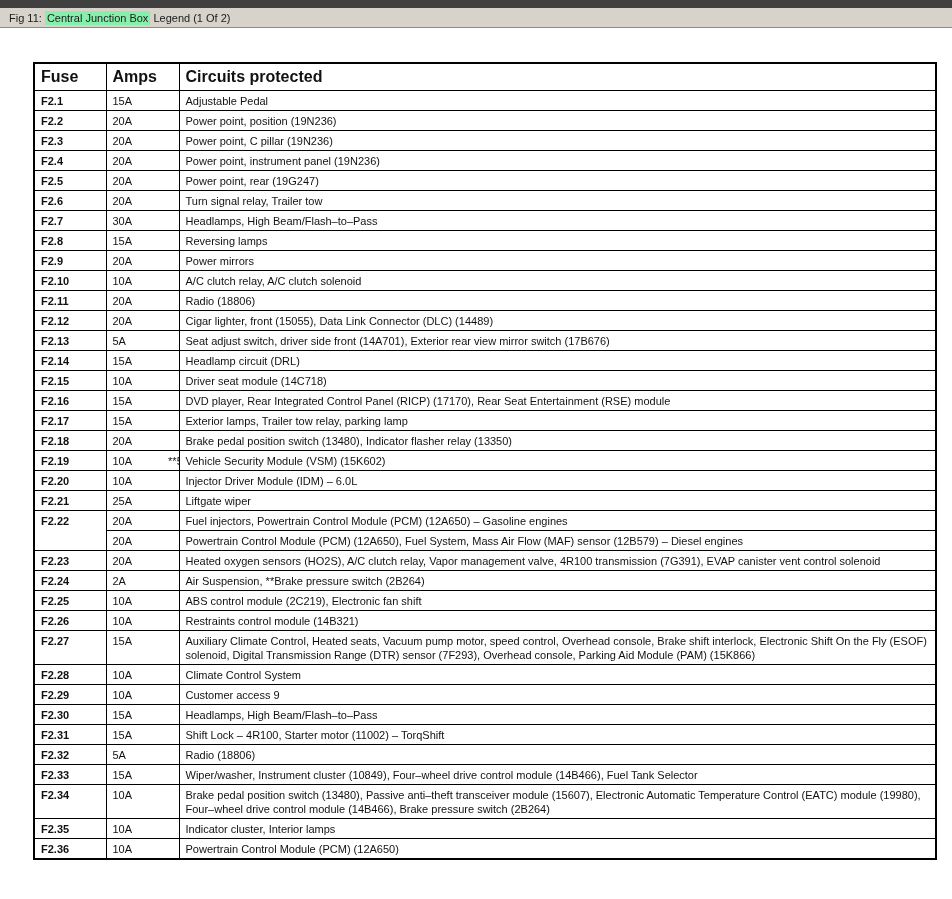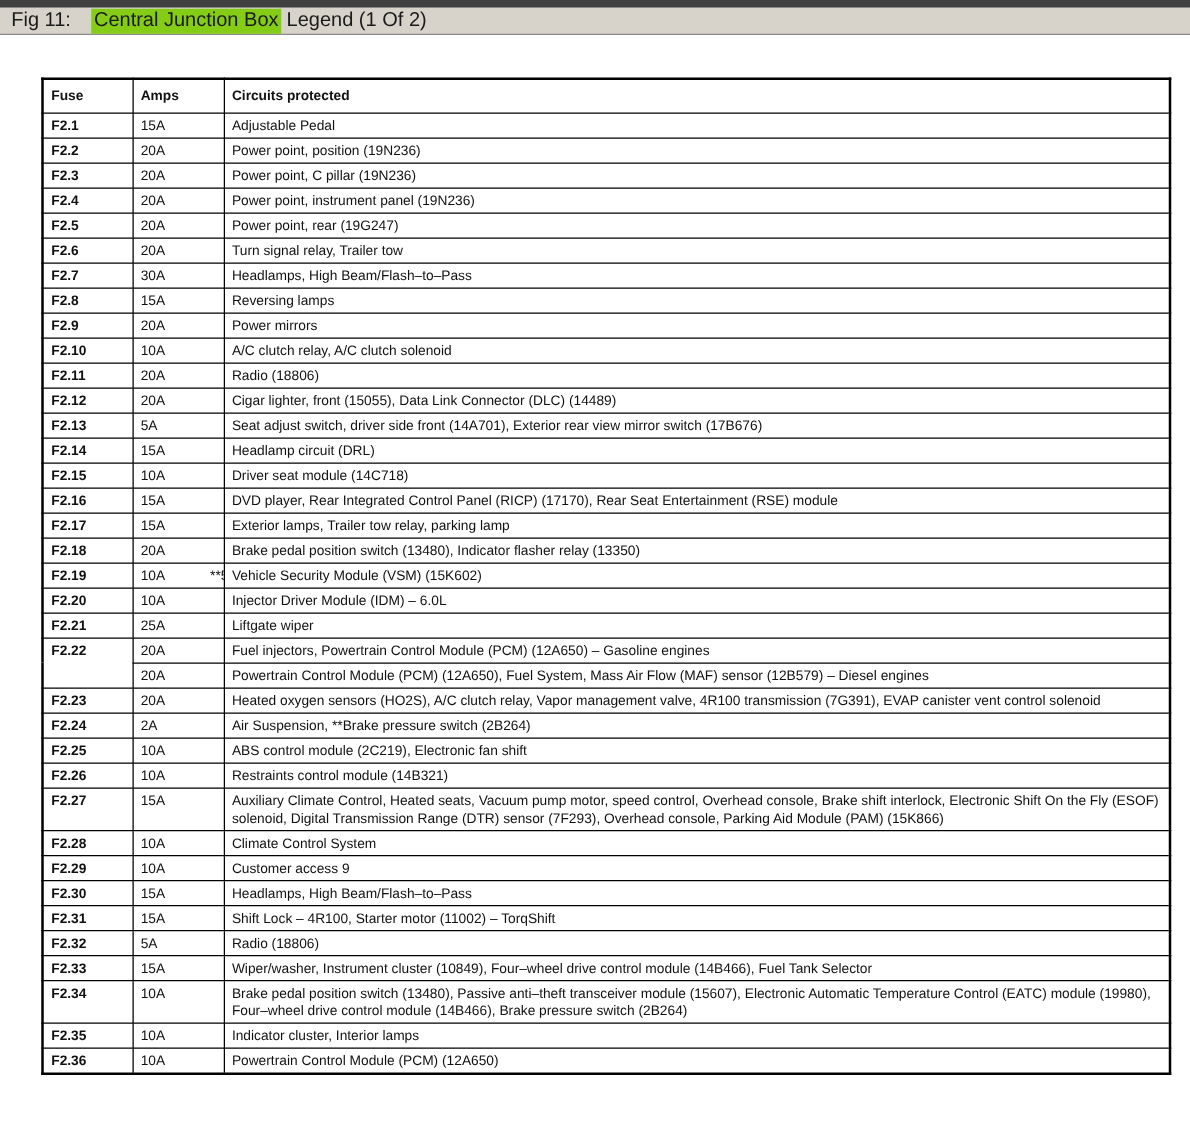--- a/index.html
+++ b/index.html
@@ -7,26 +7,26 @@
     margin: 0; padding: 0;
     width: 952px; height: 899px;
     overflow: hidden;
     background: #ffffff;
     font-family: "Liberation Sans", sans-serif;
   }
   .titlebar {
     width: 952px;
     height: 28px;
     background: #d7d3cb;
-    border-top: 6px solid #404040;
+    border-top: 8px solid #404040;
     border-bottom: 1px solid #8a8a8a;
     display: flex;
     align-items: center;
     padding-left: 9px;
-    font-size: 16px;
+    font-size: 11px;
     color: #1a1a1a;
     white-space: pre;
   }
   .titlebar .hl {
     background: #ffff00;
     padding: 1px 2px;
   }
   .page {
     padding: 34px 0 0 33px;
   }
@@ -43,35 +43,35 @@
     padding: 3px 6px 2px 6px;
     text-align: left;
     vertical-align: top;
     line-height: 14px;
     overflow: hidden;
   }
   table.fuse-table th {
     font-weight: bold;
     height: 27px;
     vertical-align: middle;
-    font-size: 11px;
+    font-size: 16px;
   }
   col.c-fuse  { width: 72px; }
   col.c-amps  { width: 73px; }
   col.c-circ  { width: 757px; }
   table.fuse-table td { height: 20px; }
   td.fuse { font-weight: bold; }
   .amps-note { margin-left: 36px; }
 </style>
 </head>
 <body>
 
 <div class="titlebar" style="background: rgb(215, 211, 203);">
   <span>Fig 11: </span>
-  <span class="hl" style="background: #84cc16; margin-left: 12px;">Central Junction Box</span>
+  <span class="hl" style="background: #86efac;">Central Junction Box</span>
   <span> Legend (1 Of 2)</span>
 </div>
 
 <div class="page">
   <table class="fuse-table">
     <colgroup>
       <col class="c-fuse">
       <col class="c-amps">
       <col class="c-circ">
     </colgroup>

